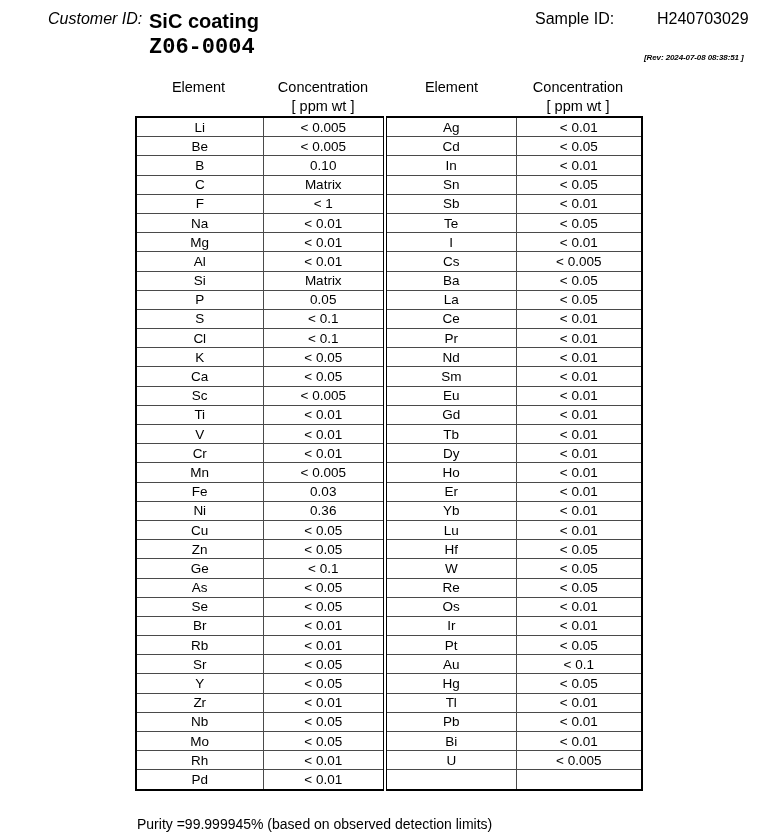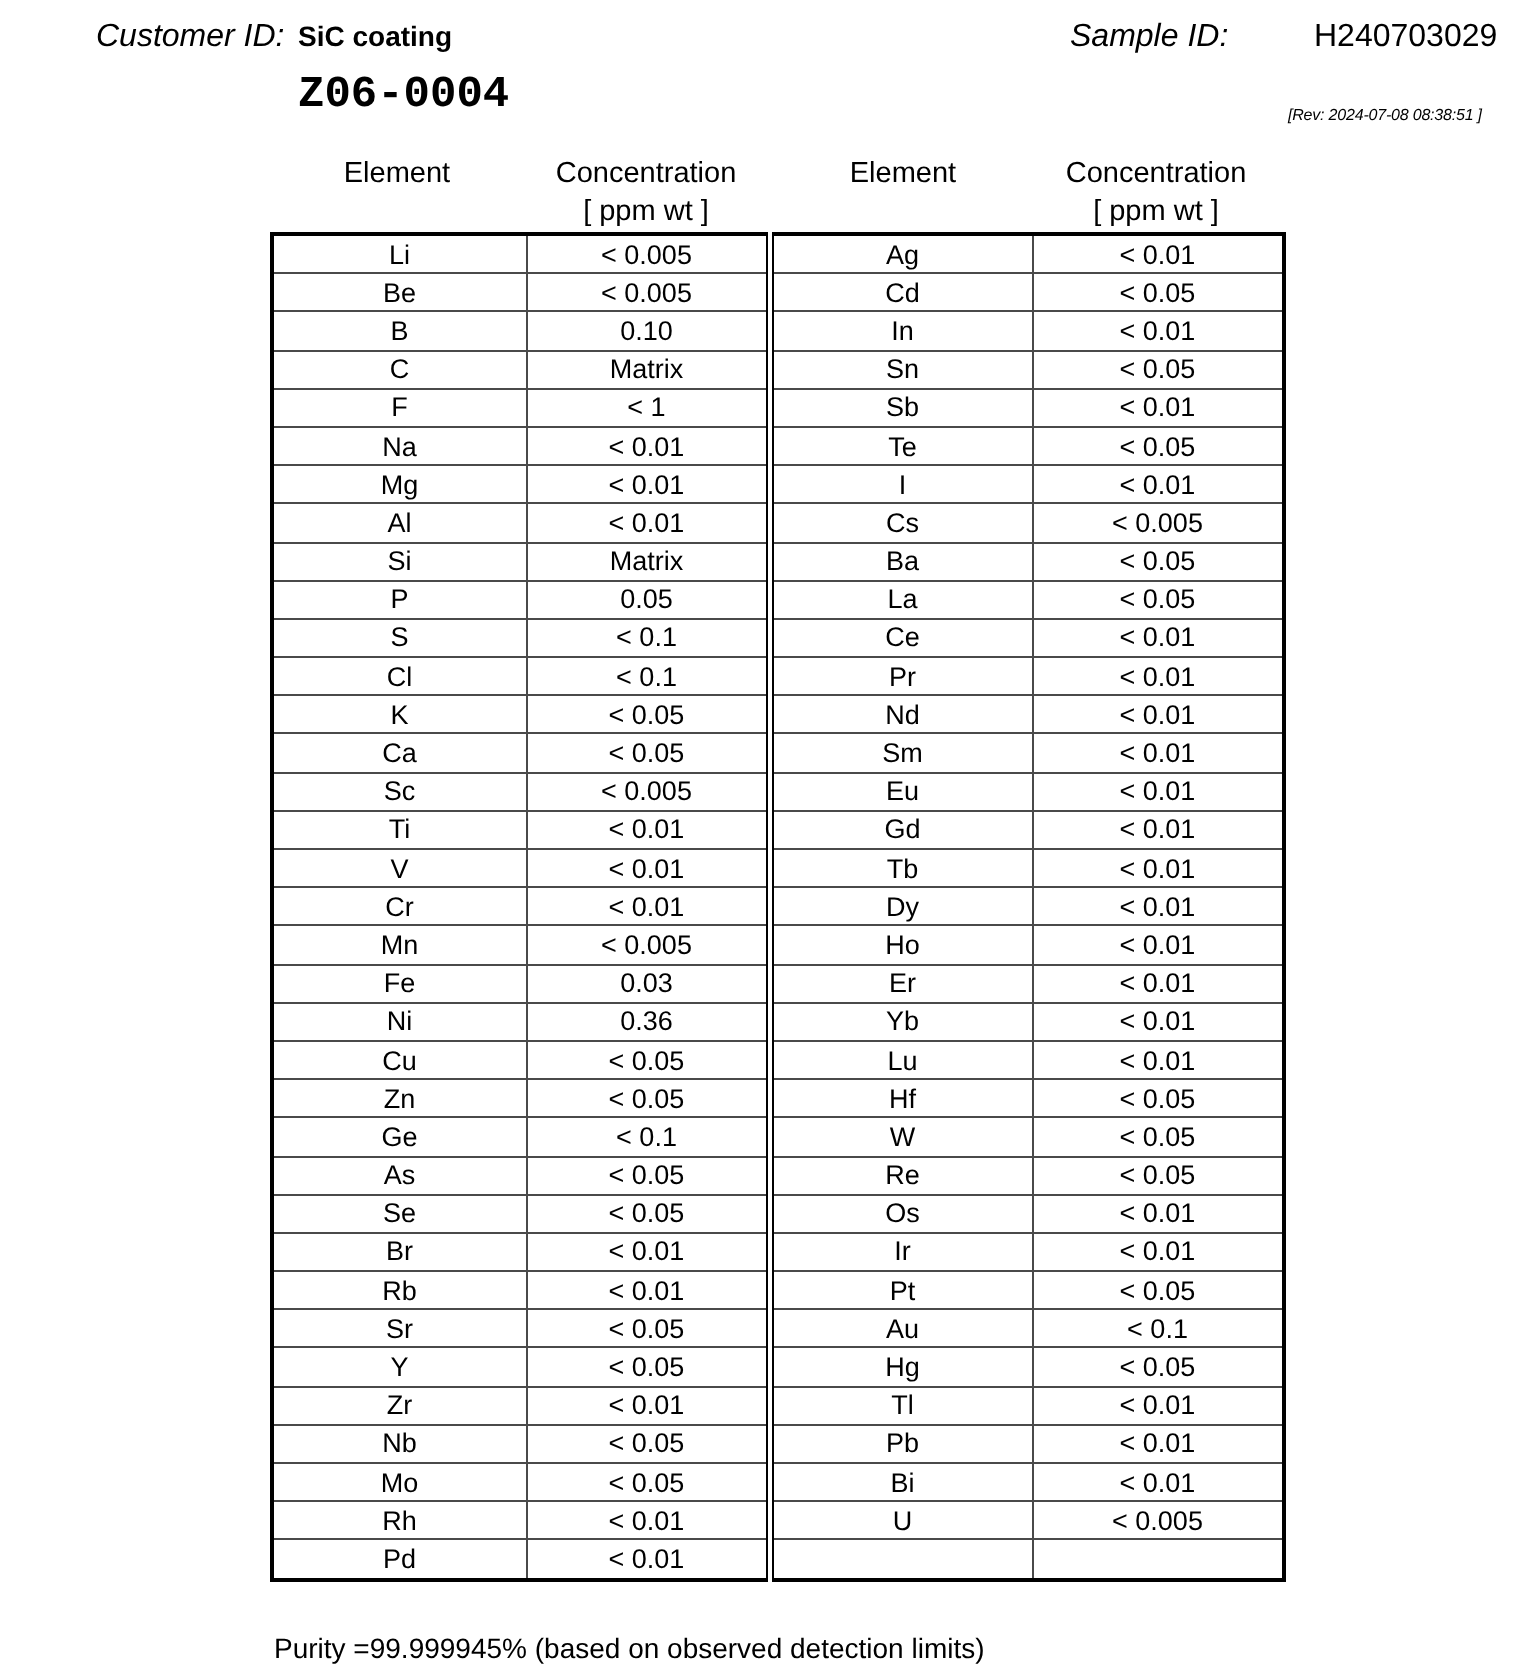--- a/index.html
+++ b/index.html
@@ -31,54 +31,53 @@
     font-style: italic;
     font-size: 16px;
     font-family: "Liberation Sans", sans-serif;
     white-space: nowrap;
   }
   .cust-value-1 {
     position: absolute;
     left: 137px;
     top: 10px;
     font-weight: bold;
-    font-size: 14px;
+    font-size: 20px;
     white-space: nowrap;
   }
   .cust-value-2 {
     position: absolute;
     left: 137px;
     top: 35px;
     font-weight: bold;
     font-size: 22px;
     font-family: Liberation Mono, monospace;
     white-space: nowrap;
     text-align: right;
   }
   .sample-label {
     position: absolute;
     left: 523px;
     top: 10px;
-    font-style: italic;
     font-size: 16px;
     white-space: nowrap;
   }
   .sample-value {
     position: absolute;
     left: 645px;
     top: 10px;
     font-size: 16px;
     white-space: nowrap;
   }
   .rev-stamp {
     position: absolute;
     left: 632px;
     top: 53px;
     font-size: 8px;
-    font-weight: normal;
+    font-weight: bold;
     font-style: italic;
     white-space: nowrap;
     letter-spacing: -0.1px;
   }
 
   
   .colheads {
     position: absolute;
     left: 135px;
     top: 78px;

